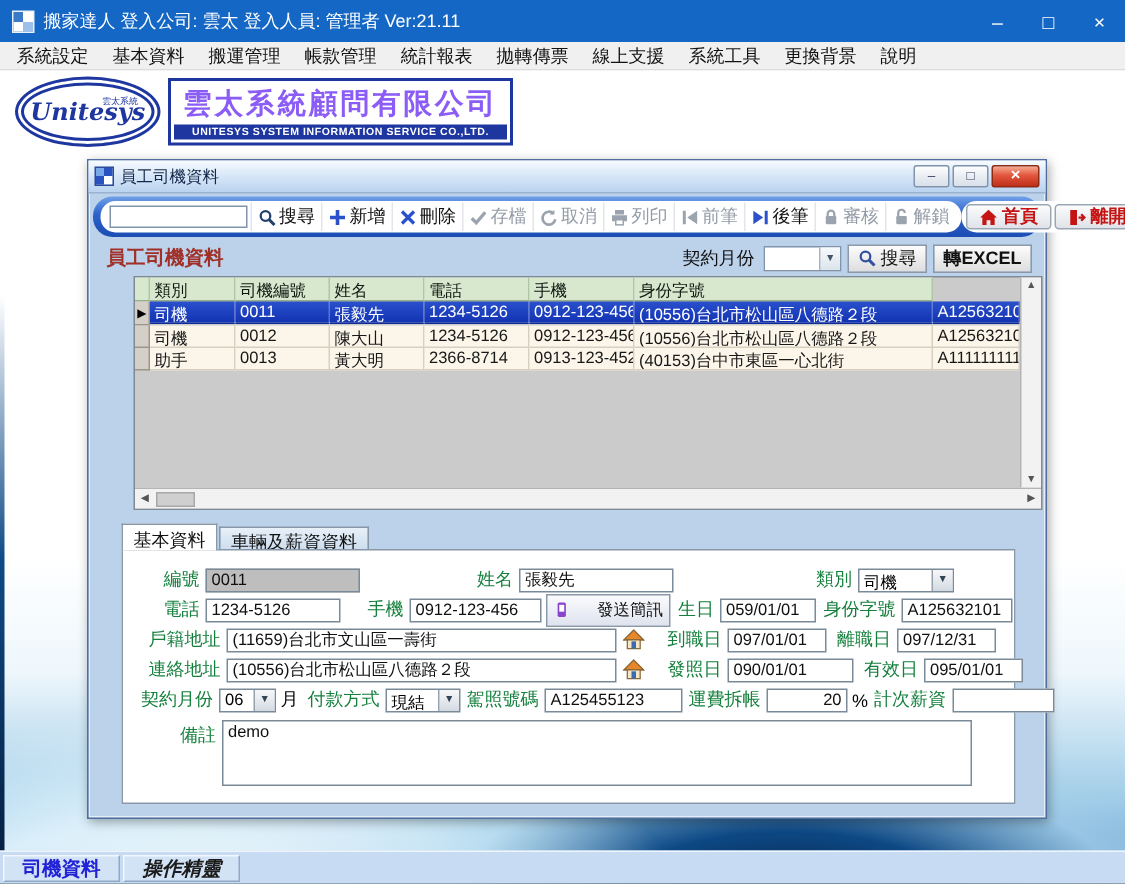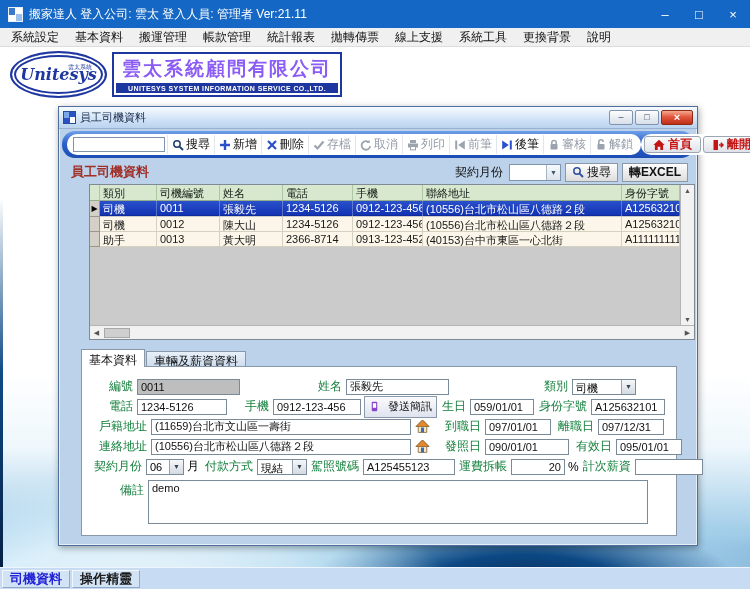--- a/index.html
+++ b/index.html
@@ -117,35 +117,35 @@
   .flab { flex:none; color:#15803d; margin-right:4px; }
   .fin { height:16px; border:1px solid #7b8a99; background:#fff; font-size:11px; padding:0 3px; flex:none;
          font-family:"Liberation Sans","DejaVu Sans",sans-serif; color:#101010; }
   .fin.gray { background:#bebebe; }
   .fsel { height:16px; border:1px solid #7b8a99; background:#fff; display:inline-flex; align-items:stretch; flex:none; }
   .fsv { flex:1; font-size:11px; padding:1px 0 0 3px; }
   .fsa { width:14px; background:linear-gradient(#f6f8fa,#d4dae2); border-left:1px solid #98a2ae; font-size:7px; color:#345;
          display:flex; align-items:center; justify-content:center; }
   .funit { margin:0 4px 0 3px; }
   .sp { flex:none; }
-  .smsbtn { height:22px; display:inline-flex; align-items:center; gap:8px; padding:0 4px; margin-left:3px;
+  .smsbtn { height:22px; display:inline-flex; align-items:center; gap:18px; padding:0 4px; margin-left:3px;
             border:1px solid #8a98a8; background:linear-gradient(#fbfbfd,#dfe3ef); font-size:11px; color:#101010; flex:none;text-align:center; }
   .smsbtn svg { width:11px; height:11px; display:block; }
   .homebtn { width:17px; height:16px; display:inline-flex; align-items:center; justify-content:center; margin-left:3px; flex:none; }
   .homebtn svg { width:15px; height:15px; display:block; }
   .fremark { width:500px; height:44px; border:1px solid #7b8a99; font-size:11px; padding:1px 3px; resize:none;
              font-family:"Liberation Sans","DejaVu Sans",sans-serif; color:#101010; }
 
   
   .statusbar { position:absolute; left:0; right:0; bottom:0; height:22px; background:#c7dcf3; z-index:3;
                border-top:1px solid #eef5fc; display:flex; align-items:center; padding:1px 2px; gap:2px; }
-  .scell { width:68px; height:18px; display:flex; align-items:center; justify-content:center; font-size:13px; font-weight:bold;
+  .scell { width:78px; height:18px; display:flex; align-items:center; justify-content:center; font-size:13px; font-weight:bold;
            background:#d2e3f6; border:1px solid; border-color:#f2f7fd #8fa9c6 #8fa9c6 #f2f7fd; white-space:nowrap; }
   .scell.blue { color:#2323d6; }
-  .scell.dark { color:#1c1c1c; }
+  .scell.dark { color:#1c1c1c;font-style:italic; }
 </style>
 </head>
 <body>
 
 <div class="screen">
 
   <div class="titlebar">
     <span class="appico"></span>
     <span class="wtitle">搬家達人  登入公司: 雲太  登入人員: 管理者 Ver:21.11</span>
     <span class="wctrl">
@@ -332,21 +332,20 @@
       <div class="tablewrap">
         <div class="tbodywrap">
           <div class="tmain">
             <div class="tg" id="thead">
                 <div class="thsel"></div>
                 <div class="thc">類別</div>
                 <div class="thc">司機編號</div>
                 <div class="thc">姓名</div>
                 <div class="thc">電話</div>
                 <div class="thc">手機</div>
-                <div class="thc">聯絡地址</div>
                 <div class="thc">身份字號</div>
               </div>
             <div id="tbody">
                 <div class="tg trow sel">
                   <div class="tsel">▶</div>
                   <div class="tc">司機</div>
                   <div class="tc">0011</div>
                   <div class="tc">張毅先</div>
                   <div class="tc">1234-5126</div>
                   <div class="tc">0912-123-456</div>

